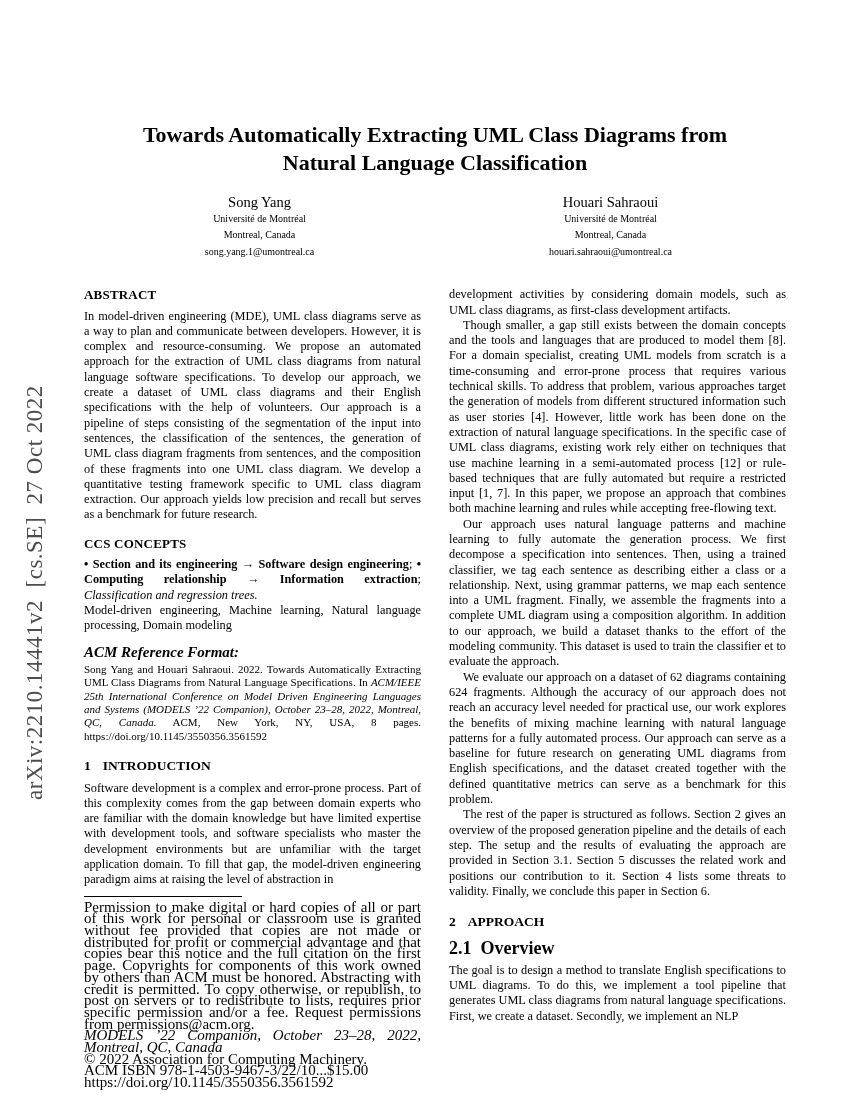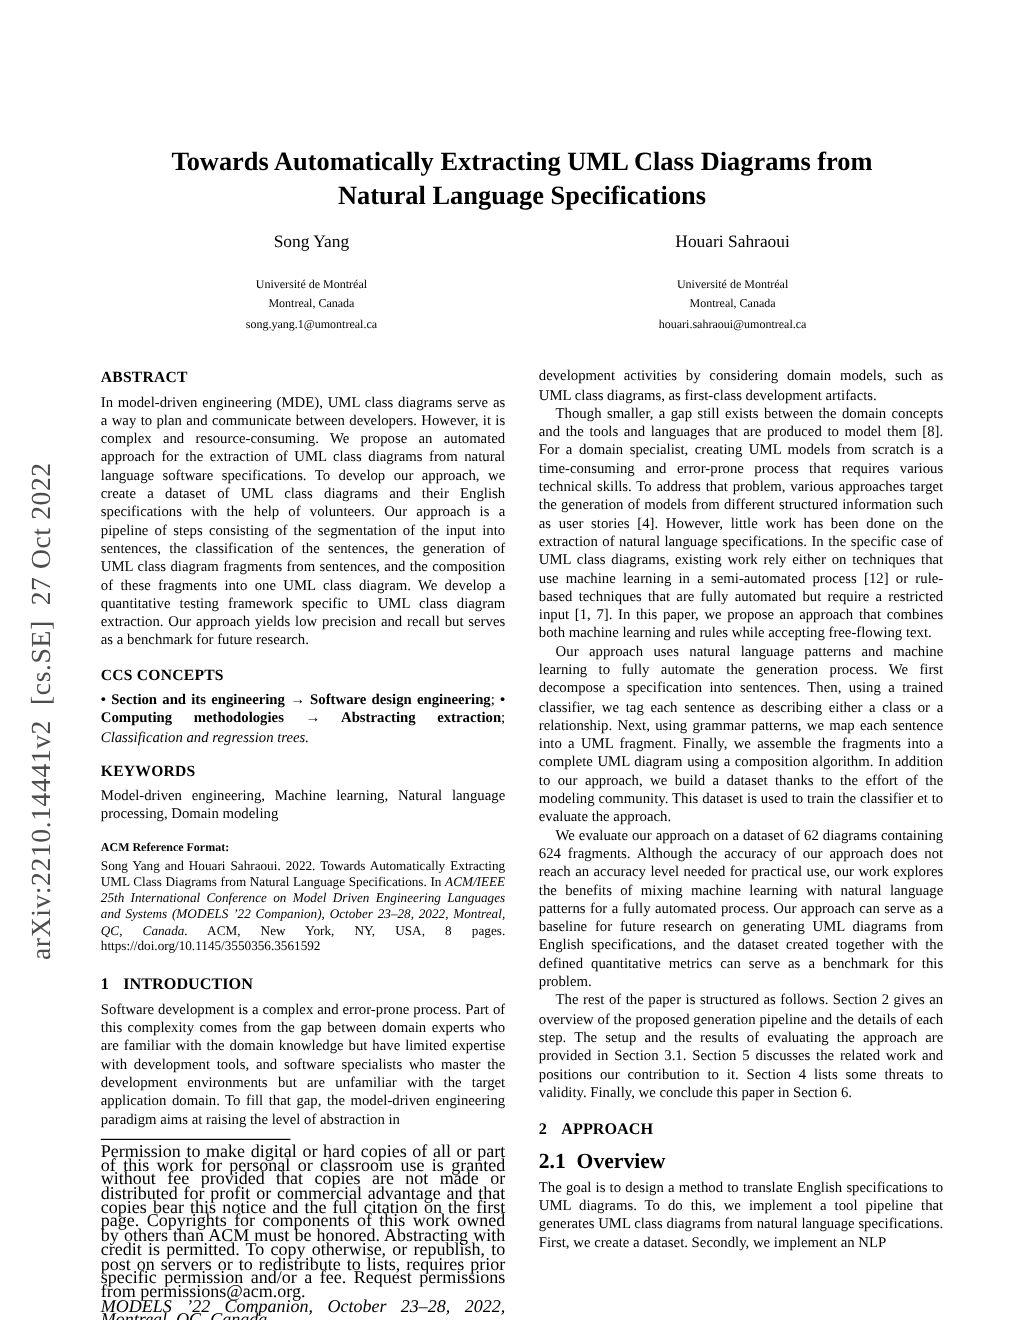--- a/index.html
+++ b/index.html
@@ -17,57 +17,57 @@
     font-size: 23px; color: #4d4d4d; white-space: pre;
     letter-spacing: 0.5px;
   }
 
   .content { position: absolute; left: 84px; top: 106px; width: 702px; }
 
   .title { text-align: center; font-size: 22px; font-weight: bold; line-height: 28px; }
 
   .authors { display: flex; margin-top: 17px; }
   .author { flex: 1; text-align: center; }
-  .author-name { font-size: 14.5px; margin-bottom: 19px; }
+  .author-name { font-size: 14.5px; margin-bottom: 0; }
   .author-line { font-size: 10px; line-height: 16.5px; }
 
   .columns { display: flex; gap: 28px; margin-top: 27px; }
   .col { width: 337px; font-size: 12.3px; line-height: 15.3px; text-align: justify; }
   .col-left { display: flex; flex-direction: column; min-height: 754px; }
 
   p { margin: 0; }
   p.indent { text-indent: 14px; }
 
   h2.heading { font-size: 13px; font-weight: bold; margin: 13px 0 6px 0; letter-spacing: 0.2px; }
   h2.first { margin-top: 0; }
   h2.sec-heading { font-size: 13.5px; font-weight: bold; margin: 15px 0 7px 0; }
   h3.subsec-heading { font-size: 18px; font-weight: bold; margin: 12px 0 6px 0; }
   .sec-num { display: inline-block; margin-right: 12px; }
   .subsec-num { display: inline-block; margin-right: 9px; }
 
-  .acmref-heading { font-size: 10px; font-weight: bold; margin-top: 12px; }
+  .acmref-heading { font-size: 15px; font-weight: bold; margin-top: 12px; font-style: italic; }
   .acmref { font-size: 11px; line-height: 13.4px; margin-top: 2px; }
   .acmref .it, .ccs .it { font-style: italic; }
 
   .footnote { margin-top: auto; padding-top: 8px; font-size: 15px; line-height: 11.7px; }
   .footnote-rule { border: none; border-top: 1px solid #000; width: 47%; margin: 0 0 5px 0; }
   .fn-venue { font-style: italic; }
 </style>
 </head>
 <body>
 
 <div class="page">
 
   <div class="arxiv-stamp">arXiv:2210.14441v2  [cs.SE]  27 Oct 2022</div>
 
   <div class="content">
 
     <h1 class="title">
       <span>Towards Automatically Extracting UML Class Diagrams from</span><br>
-      <span>Natural Language Specifications</span>
+      <span>Natural Language Classification</span>
     </h1>
 
     <div class="authors">
       <div class="author">
         <div class="author-name">Song Yang</div>
         <div class="author-line">Université de Montréal</div>
         <div class="author-line">Montreal, Canada</div>
         <div class="author-line">song.yang.1@umontreal.ca</div>
       </div>
       <div class="author">
@@ -78,23 +78,22 @@
       </div>
     </div>
 
     <div class="columns">
 
       <div class="col col-left">
         <h2 class="heading first">ABSTRACT</h2>
         <p>In model-driven engineering (MDE), UML class diagrams serve as a way to plan and communicate between developers. However, it is complex and resource-consuming. We propose an automated approach for the extraction of UML class diagrams from natural language software specifications. To develop our approach, we create a dataset of UML class diagrams and their English specifications with the help of volunteers. Our approach is a pipeline of steps consisting of the segmentation of the input into sentences, the classification of the sentences, the generation of UML class diagram fragments from sentences, and the composition of these fragments into one UML class diagram. We develop a quantitative testing framework specific to UML class diagram extraction. Our approach yields low precision and recall but serves as a benchmark for future research.</p>
 
         <h2 class="heading">CCS CONCEPTS</h2>
-        <p class="ccs"><b>• Section and its engineering → Software design engineering</b><span>; </span><b>• Computing methodologies → Abstracting extraction</b><span>; </span><span class="it">Classification and regression trees.</span></p>
+        <p class="ccs"><b>• Section and its engineering → Software design engineering</b><span>; </span><b>• Computing relationship → Information extraction</b><span>; </span><span class="it">Classification and regression trees.</span></p>
 
-        <h2 class="heading">KEYWORDS</h2>
         <p>Model-driven engineering, Machine learning, Natural language processing, Domain modeling</p>
 
         <div class="acmref-heading">ACM Reference Format:</div>
         <p class="acmref"><span>Song Yang and Houari Sahraoui. 2022. Towards Automatically Extracting UML Class Diagrams from Natural Language Specifications. In </span><span class="it">ACM/IEEE 25th International Conference on Model Driven Engineering Languages and Systems (MODELS ’22 Companion), October 23–28, 2022, Montreal, QC, Canada.</span><span> ACM, New York, NY, USA, 8 pages. https://doi.org/10.1145/3550356.3561592</span></p>
 
         <h2 class="sec-heading"><span class="sec-num">1</span><span>INTRODUCTION</span></h2>
         <p>Software development is a complex and error-prone process. Part of this complexity comes from the gap between domain experts who are familiar with the domain knowledge but have limited expertise with development tools, and software specialists who master the development environments but are unfamiliar with the target application domain. To fill that gap, the model-driven engineering paradigm aims at raising the level of abstraction in</p>
 
         <div class="footnote">
           <hr class="footnote-rule">

